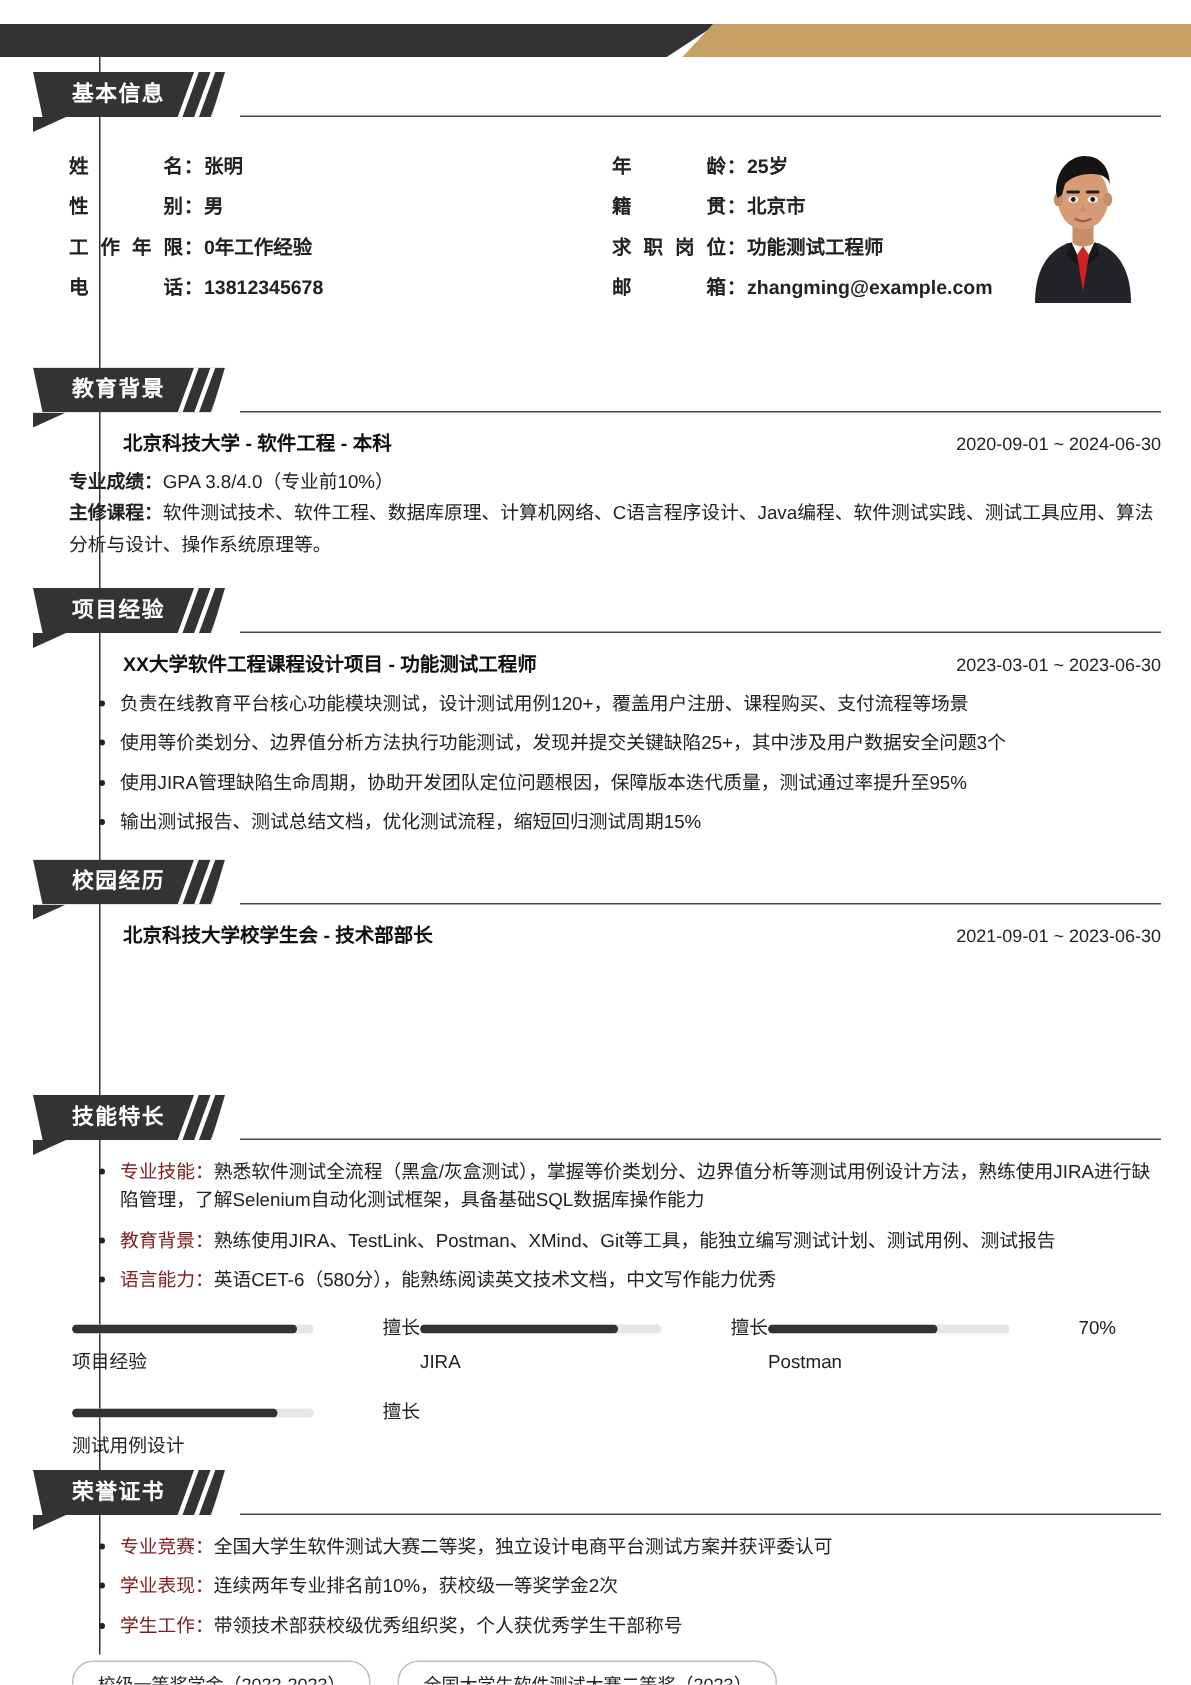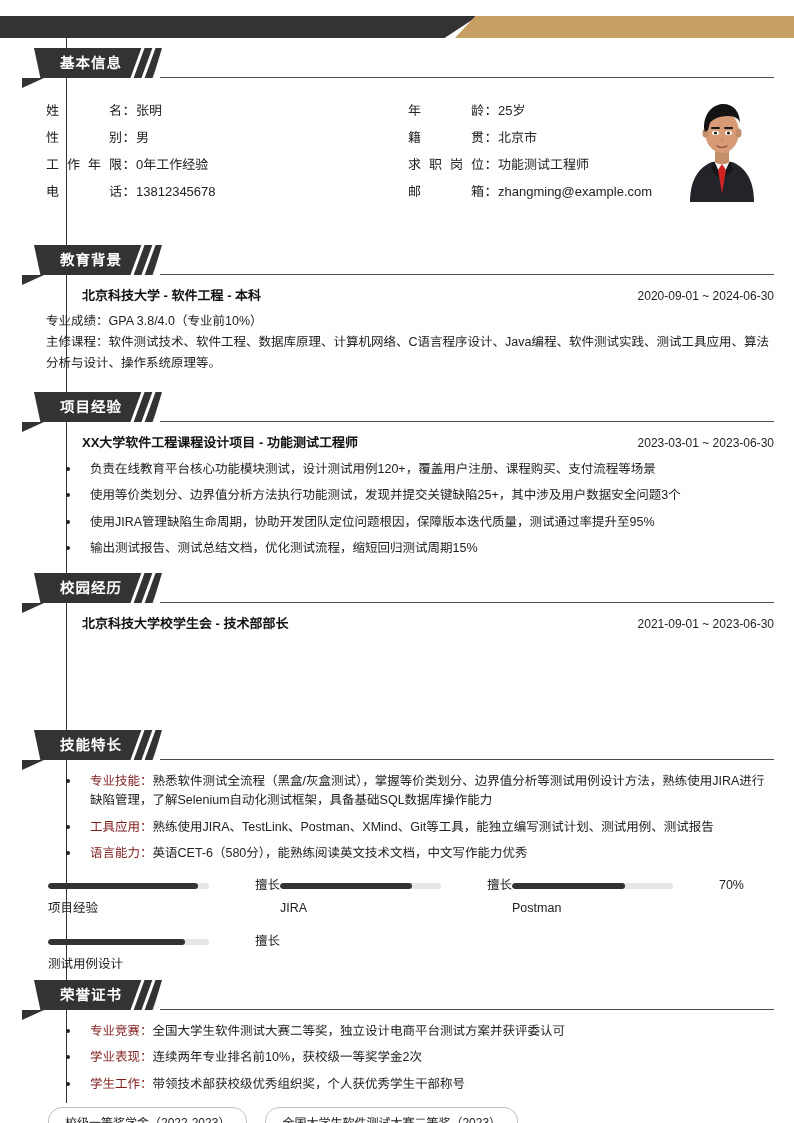--- a/index.html
+++ b/index.html
@@ -51,21 +51,21 @@
     left: 0;
     width: 794px;
   }
   .sec-head {
     position: relative;
     height: 30px;
   }
   
   .badge {
     position: absolute;
-    left: 34px; top: 0;
+    left: 22px; top: 0;
     height: 30px;
     background: #333333;
     clip-path: polygon(0 0, 100% 0, 93% 100%, 5% 100%);
     padding: 0 40px 0 26px;
     display: flex;
     align-items: center;
     box-sizing: border-box;
   }
   .badge .title {
     font-size: 14.5px;
@@ -127,20 +127,21 @@
     display: grid;
     grid-template-columns: 362px 1fr;
     row-gap: 0px;
     padding-top: 12px;
   }
   .info-row {
     display: flex;
     align-items: baseline;
     height: 27px;
     font-size: 13px;
+    font-weight: bold;
   }
   .info-label {
     width: 76px;
     text-align: justify;
     text-align-last: justify;
     color: #222;
     white-space: nowrap;
   }
   .info-colon { width: 14px; text-align: center; color: #222; }
   .info-value { color: #222; white-space: nowrap; }
@@ -165,38 +166,38 @@
   .entry-title { font-weight: bold; color: #111; }
   .entry-date { font-size: 12px; color: #222; white-space: nowrap; }
 
   ul.bullets {
     margin: 2px 0 0 0;
     padding-left: 20px;
     list-style: none;
   }
   ul.bullets > li {
     position: relative;
-    padding-left: 24px;
+    padding-left: 14px;
     margin-bottom: 7px;
     font-size: 12.5px;
     line-height: 1.55;
     color: #222;
   }
   ul.bullets > li::before {
     content: "";
     position: absolute;
     left: 0; top: 7px;
     width: 4px; height: 4px;
     border-radius: 50%;
     background: #222;
   }
   ul.bullets > li b { font-weight: normal; color: #7f1d1d; }
 
   .meta-line { font-size: 12.5px; color: #222; line-height: 1.7; }
-  .meta-line b { font-weight: normal; }
+  .meta-line b { font-weight: bold; }
 
   
   .bars {
     display: flex;
     flex-wrap: wrap;
     padding-top: 8px;
     margin-left: 2px;
   }
   .bar-item {
     width: 232px;
@@ -443,21 +444,21 @@
     </div>
     <div class="badge-tail"></div>
     <div class="sec-rule" style="left:160px;"></div>
   </div>
   <div class="sec-body">
     <ul class="bullets">
       <li>
         <b>专业技能：</b><span>熟悉软件测试全流程（黑盒/灰盒测试），掌握等价类划分、边界值分析等测试用例设计方法，熟练使用JIRA进行缺陷管理，了解Selenium自动化测试框架，具备基础SQL数据库操作能力</span>
       </li>
       <li>
-        <b>工具应用：</b><span>熟练使用JIRA、TestLink、Postman、XMind、Git等工具，能独立编写测试计划、测试用例、测试报告</span>
+        <b>教育背景：</b><span>熟练使用JIRA、TestLink、Postman、XMind、Git等工具，能独立编写测试计划、测试用例、测试报告</span>
       </li>
       <li>
         <b>语言能力：</b><span>英语CET-6（580分），能熟练阅读英文技术文档，中文写作能力优秀</span>
       </li>
     </ul>
     <div class="bars">
       <div class="bar-item">
         <div class="bar-top">
           <div class="track">
             <div class="fill" style="width: 93%;"></div>

